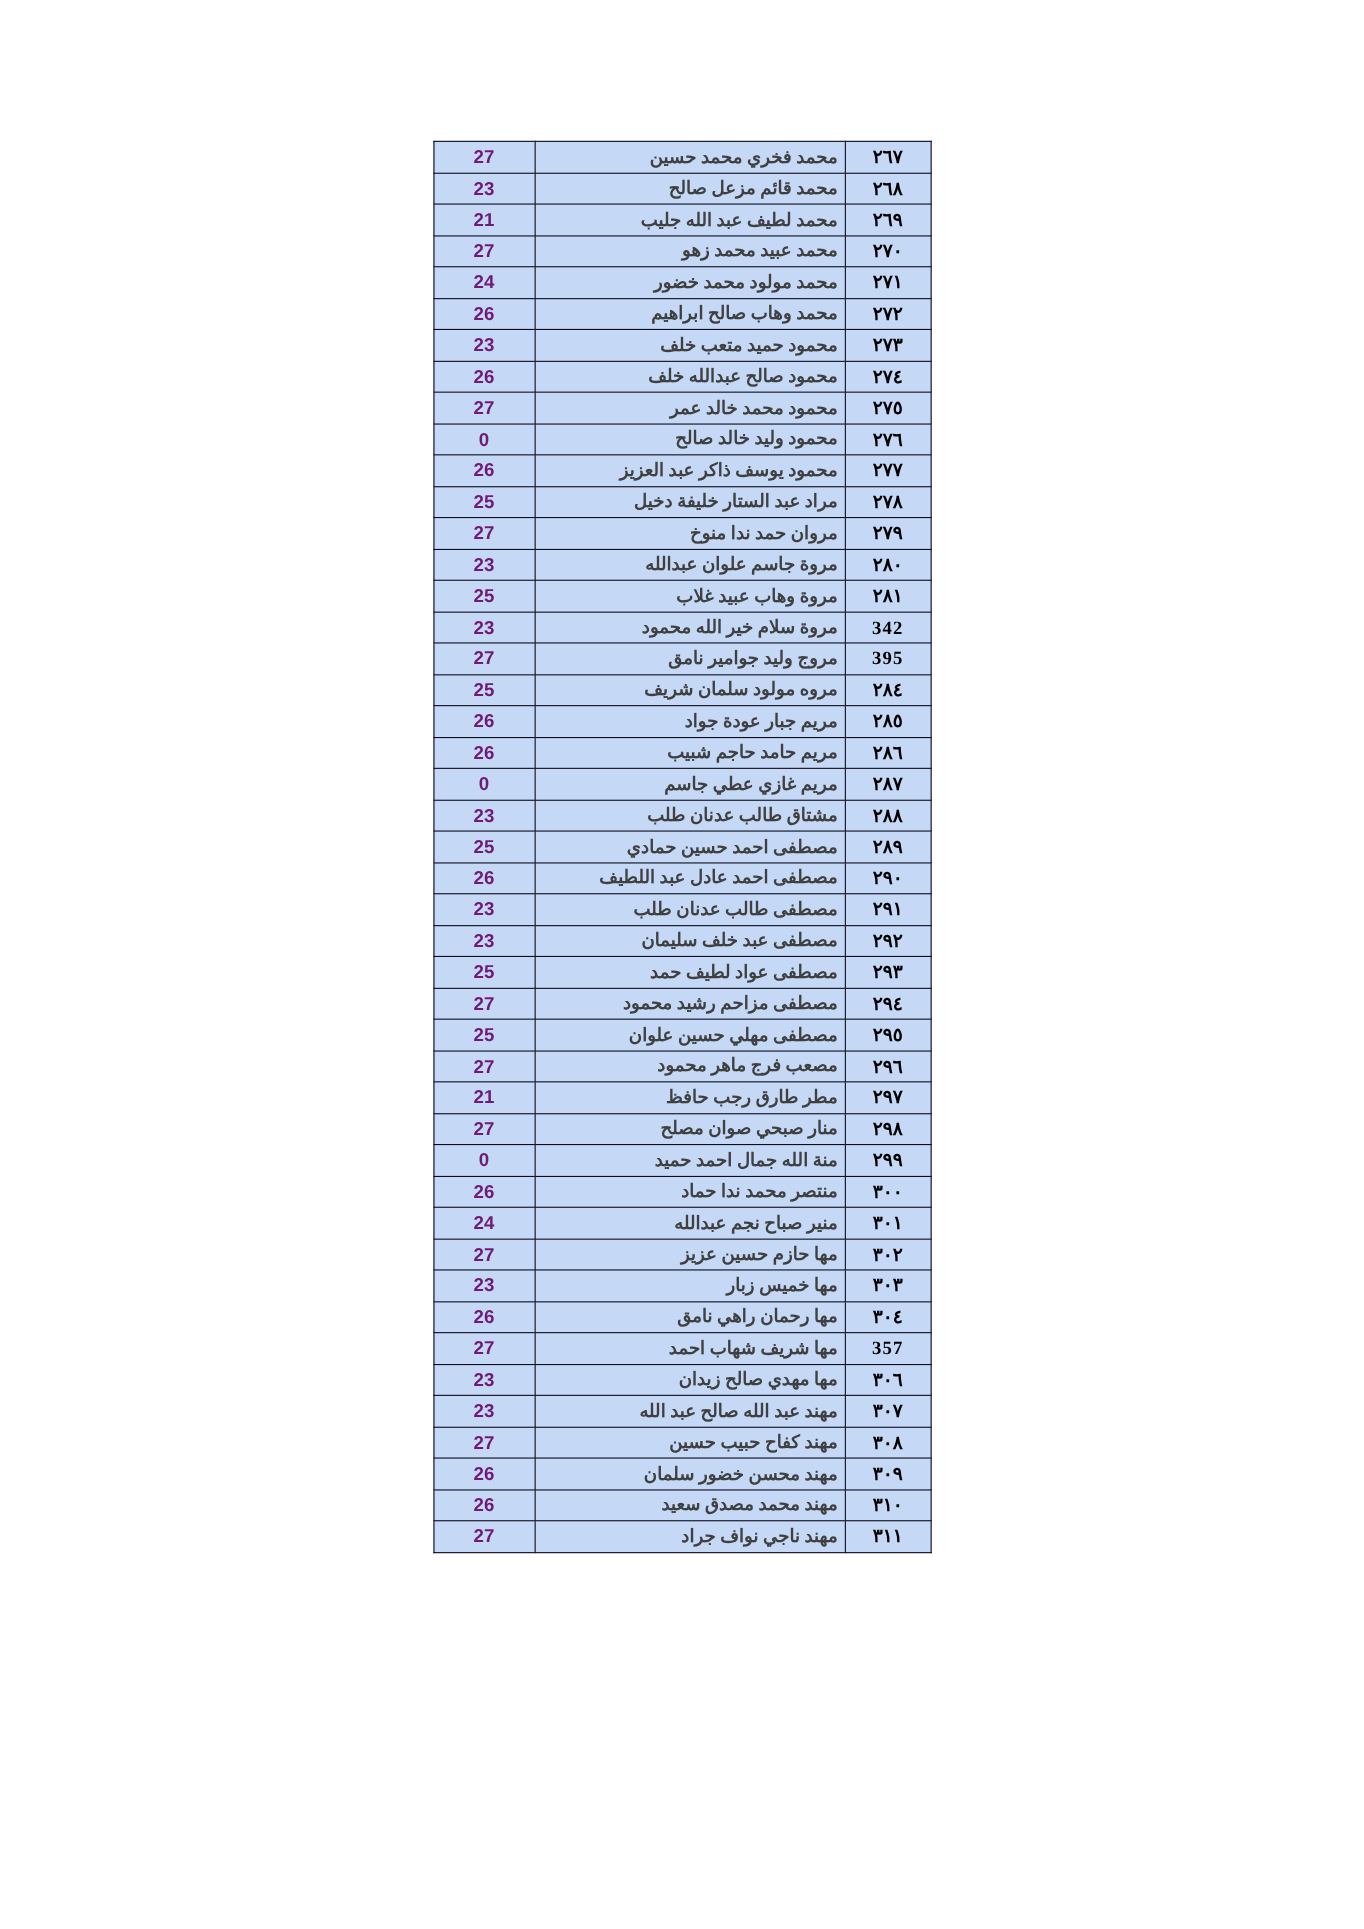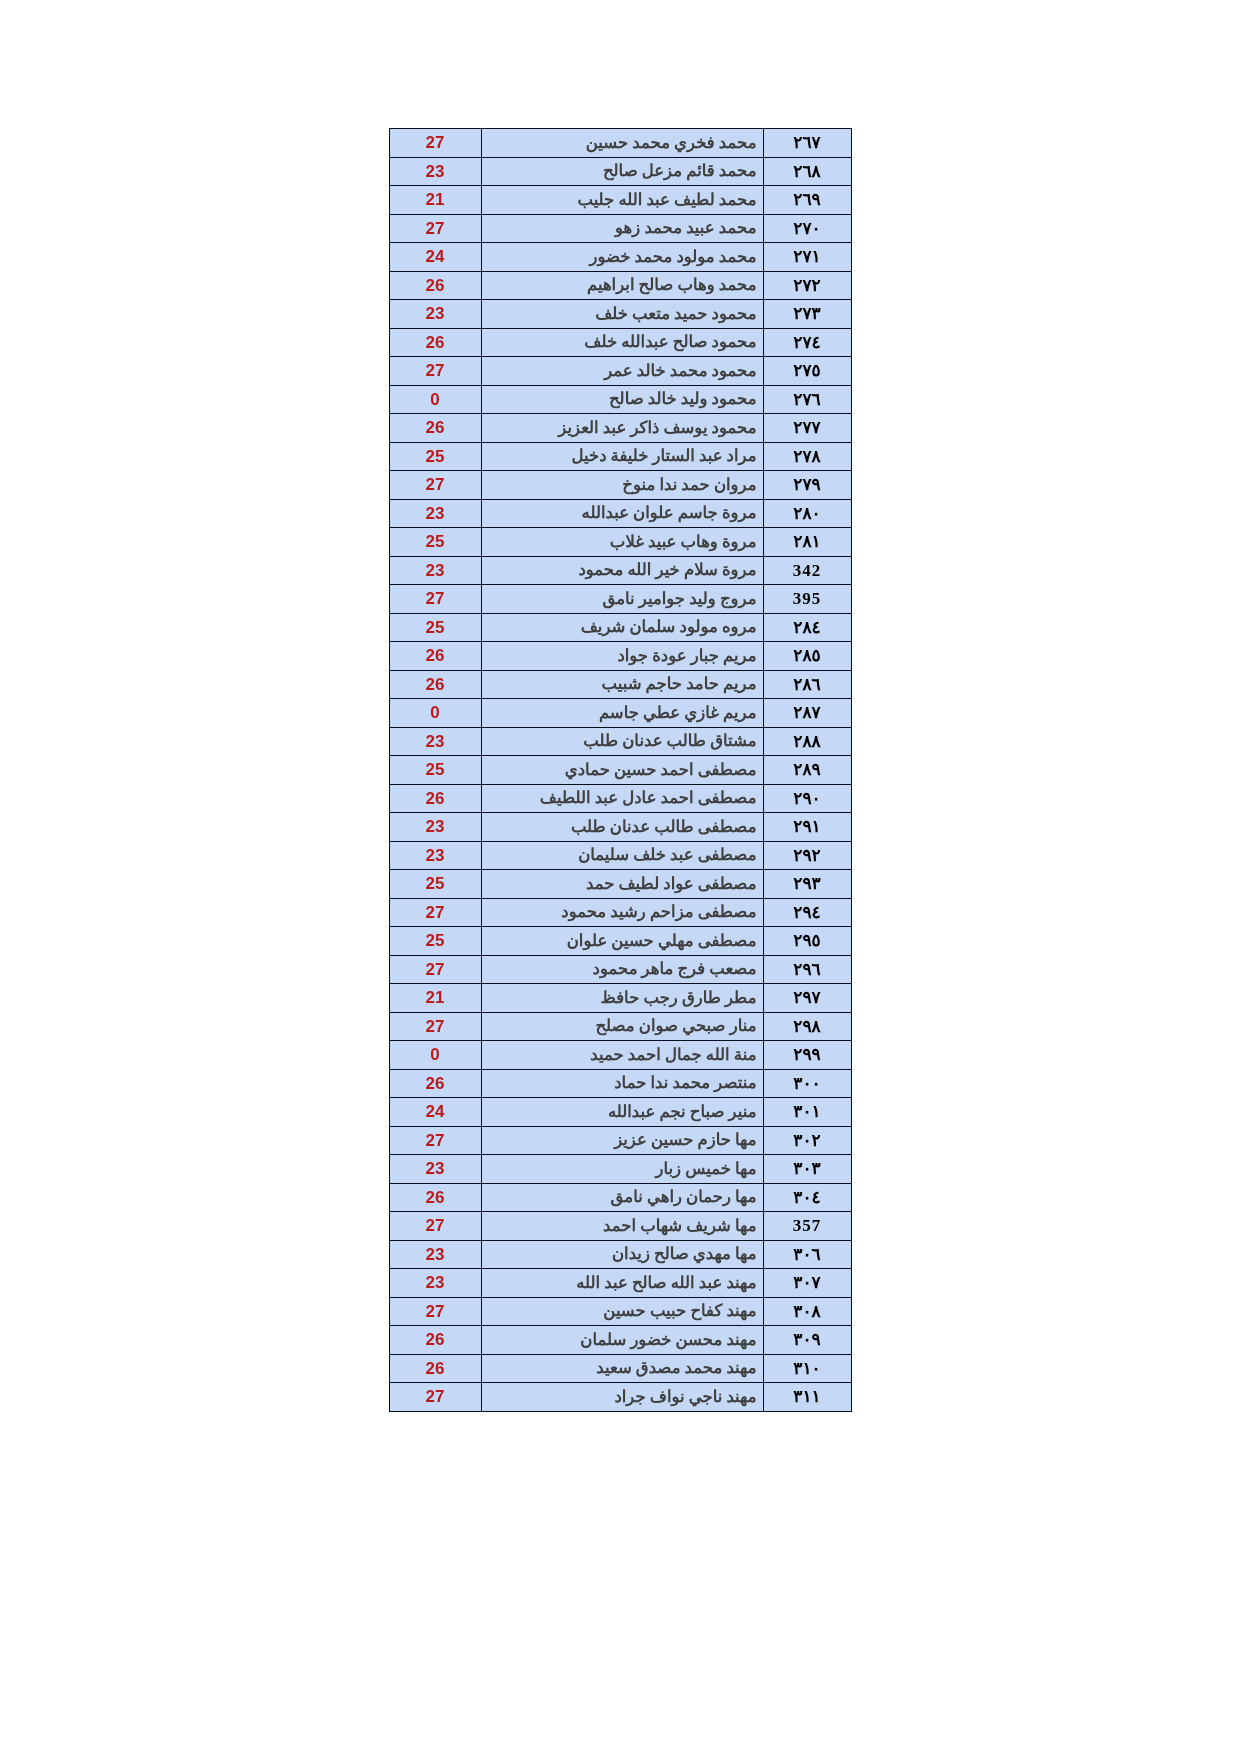--- a/index.html
+++ b/index.html
@@ -34,21 +34,21 @@
   table.names-table td {
     border: 1.6px solid #0b0d1c;
     background: #c5d9f7;
     height: 28.5px;
     padding: 0 6px;
     vertical-align: middle;
     box-sizing: border-box;
     line-height: 1;
   }
   td.col-serial {
-    width: 88px;
+    width: 78px;
     text-align: center;
     font-family: "Liberation Serif", "DejaVu Serif", serif;
     font-weight: 700;
     font-size: 17px;
     letter-spacing: 1px;
     color: #000000;
     white-space: nowrap;
   }
   td.col-name {
     width: 282px;
@@ -61,21 +61,21 @@
     overflow: hidden;
     padding-right: 10px;
   }
   td.col-score {
     width: 92px;
     text-align: center;
     direction: ltr;
     font-family: "Liberation Sans", "DejaVu Sans", sans-serif;
     font-weight: 700;
     font-size: 17px;
-    color: #b91c1c;
+    color: #701a75;
   }
 </style>
 </head>
 <body>
 
 <div class="page">
   <table class="names-table">
     <tbody>
         <tr>
           <td class="col-serial">٢٦٧</td>

